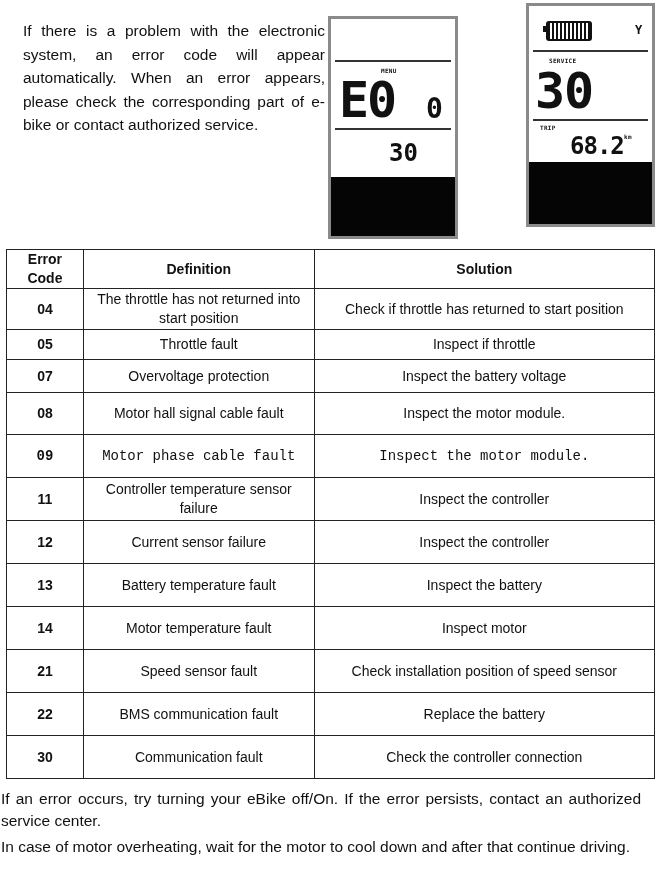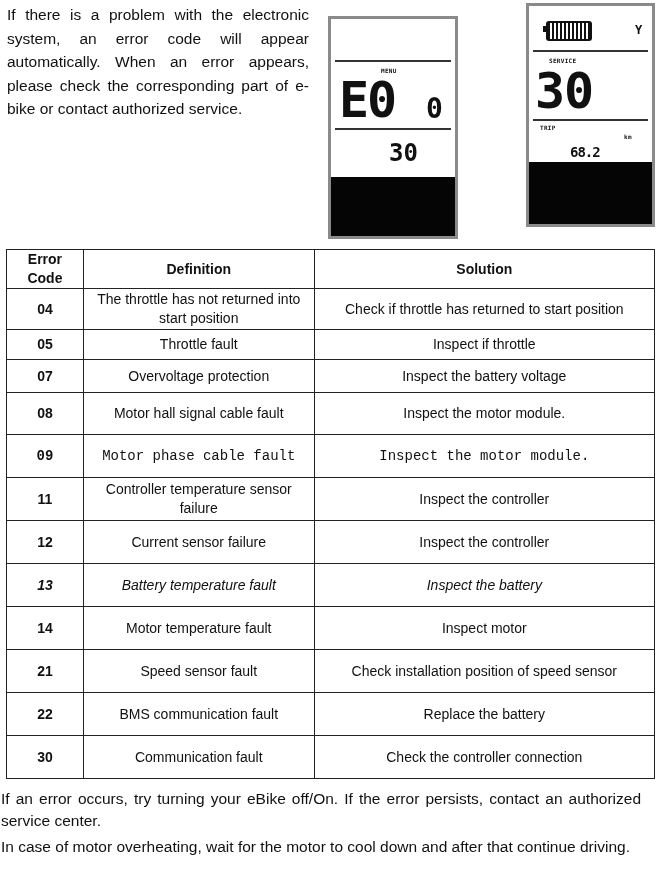--- a/index.html
+++ b/index.html
@@ -1,17 +1,17 @@
 <!DOCTYPE html>
 <html><head>
 <meta charset="utf-8">
 <style>
   html, body { margin: 0; padding: 0; background: #ffffff; }
   body { width: 658px; height: 885px; position: relative; overflow: hidden; font-family: "Liberation Sans", sans-serif; color: #111; }
-  .intro { position: absolute; left: 7px; top: 3px; width: 302px; font-size: 15.5px; line-height: 23.5px; text-align: justify; margin: 0; }
+  .intro { position: absolute; left: 7px; top: 3px; width: 302px; font-size: 15.5px; line-height: 23.5px; text-align: justify; margin: 16px; }
   .lcd { position: absolute; border: 3px solid #8a8a8a; background: #fff; box-sizing: border-box; }
   .lcd .black { position: absolute; left: 0; right: 0; bottom: 0; background: #050505; }
   .lcd .rule { position: absolute; left: 4px; right: 4px; height: 2px; background: #333; }
   .lcd .lbl { position: absolute; font-size: 6px; font-weight: bold; letter-spacing: 0.3px; color: #111; font-family: "DejaVu Sans Mono", monospace; }
   .seg { position: absolute; font-family: "DejaVu Sans Mono", monospace; font-weight: bold; color: #111; line-height: 1; }
   .battery { position: absolute; border: 2px solid #111; border-radius: 3px; background: repeating-linear-gradient(90deg,#111 0 2px,#fff 2px 4px); }
   .battery:before { content: ""; position: absolute; left: -5px; top: 3px; width: 3px; height: 6px; background: #111; }
   table.err { position: absolute; left: 6px; top: 249px; width: 649px; border-collapse: collapse; font-size: 14px; }
   table.err th, table.err td { border: 1px solid #222; text-align: center; vertical-align: middle; padding: 0 3px; line-height: 19px; }
   table.err th { font-weight: bold; height: 20px; }
@@ -34,21 +34,21 @@
 </div>
 
 <div class="lcd" style="left:526px; top:3px; width:129px; height:224px;">
   <div class="battery" style="left:17px; top:15px; width:42px; height:16px;"></div>
   <div class="seg" style="left:106px; top:18px; font-size:12px;">Y</div>
   <div class="rule" style="top:44px;"></div>
   <div class="lbl" style="left:20px; top:51px;">SERVICE</div>
   <div class="seg" style="left:6px; top:60px; font-size:50px; letter-spacing:-1px;">30</div>
   <div class="rule" style="top:113px;"></div>
   <div class="lbl" style="left:11px; top:118px;">TRIP</div>
-  <div class="seg" style="left:41px; top:139px; font-size:14px; letter-spacing:-1px;">68.2</div>
+  <div class="seg" style="left:41px; top:128px; font-size:24px; letter-spacing:-1px;">68.2</div>
   <div class="lbl" style="left:95px; top:127px;">km</div>
   <div class="black" style="height:62px;"></div>
 </div>
 
 <table class="err">
   <colgroup>
     <col style="width:77px">
       <col style="width:231px">
       <col style="width:341px">
   </colgroup>
@@ -88,21 +88,21 @@
     <tr style="height:43px;">
       <td class="code">11</td>
       <td>Controller temperature sensor failure</td>
       <td>Inspect the controller</td>
     </tr>
     <tr style="height:43px;">
       <td class="code">12</td>
       <td>Current sensor failure</td>
       <td>Inspect the controller</td>
     </tr>
-    <tr style="height:43px;font-style:italic;">
+    <tr style="height:43px;">
       <td class="code">13</td>
       <td>Battery temperature fault</td>
       <td>Inspect the battery</td>
     </tr>
     <tr style="height:43px;">
       <td class="code">14</td>
       <td>Motor temperature fault</td>
       <td>Inspect motor</td>
     </tr>
     <tr style="height:43px;">

